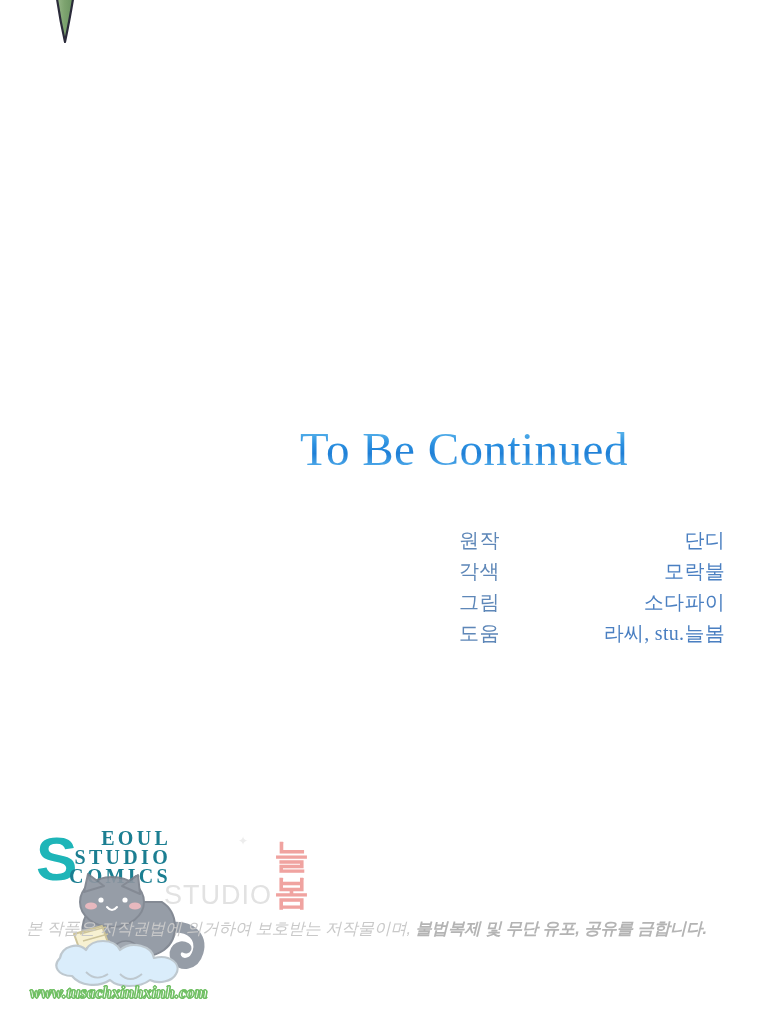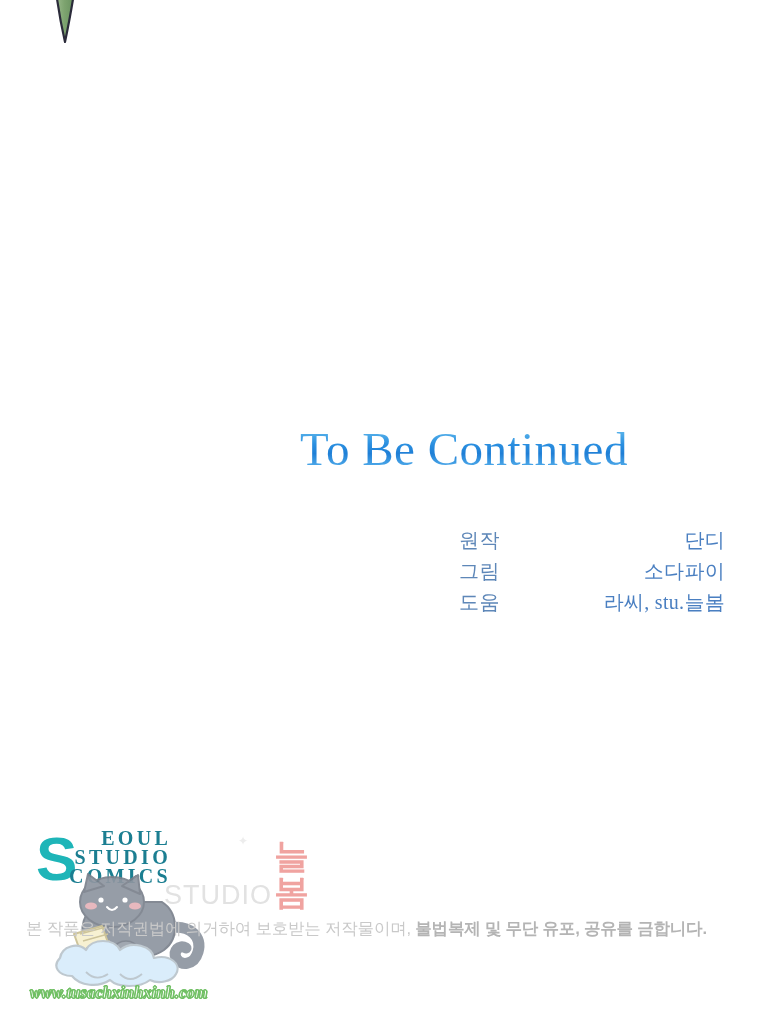--- a/index.html
+++ b/index.html
@@ -160,20 +160,21 @@
     position: absolute;
     left: 26px;
     top: 916px;
     width: 700px;
     font-family: "Liberation Sans", sans-serif;
     font-size: 16.5px;
     line-height: 24px;
     color: #c9c9c9;
     white-space: nowrap;
     letter-spacing: -0.2px;
+    font-style: italic;
   }
   #copyright-notice .strong {
     font-weight: bold;
     color: #b4b4b4;
   }
 
   
   #cat-watermark {
     position: absolute;
     left: 40px;
@@ -217,20 +218,24 @@
 <div id="to-be-continued">
   <span id="to-be-continued-text">To Be Continued</span>
 </div>
 
 <div id="credits">
   <div class="credit-row">
     <span class="credit-label">원작</span>
     <span class="credit-value">단디</span>
   </div>
   <div class="credit-row">
+    <span class="credit-label">각색</span>
+    <span class="credit-value">모락불</span>
+  </div>
+  <div class="credit-row">
     <span class="credit-label">그림</span>
     <span class="credit-value">소다파이</span>
   </div>
   <div class="credit-row">
     <span class="credit-label">도움</span>
     <span class="credit-value">라씨, stu.늘봄</span>
   </div>
 </div>
 
 <div id="publisher-logos">

